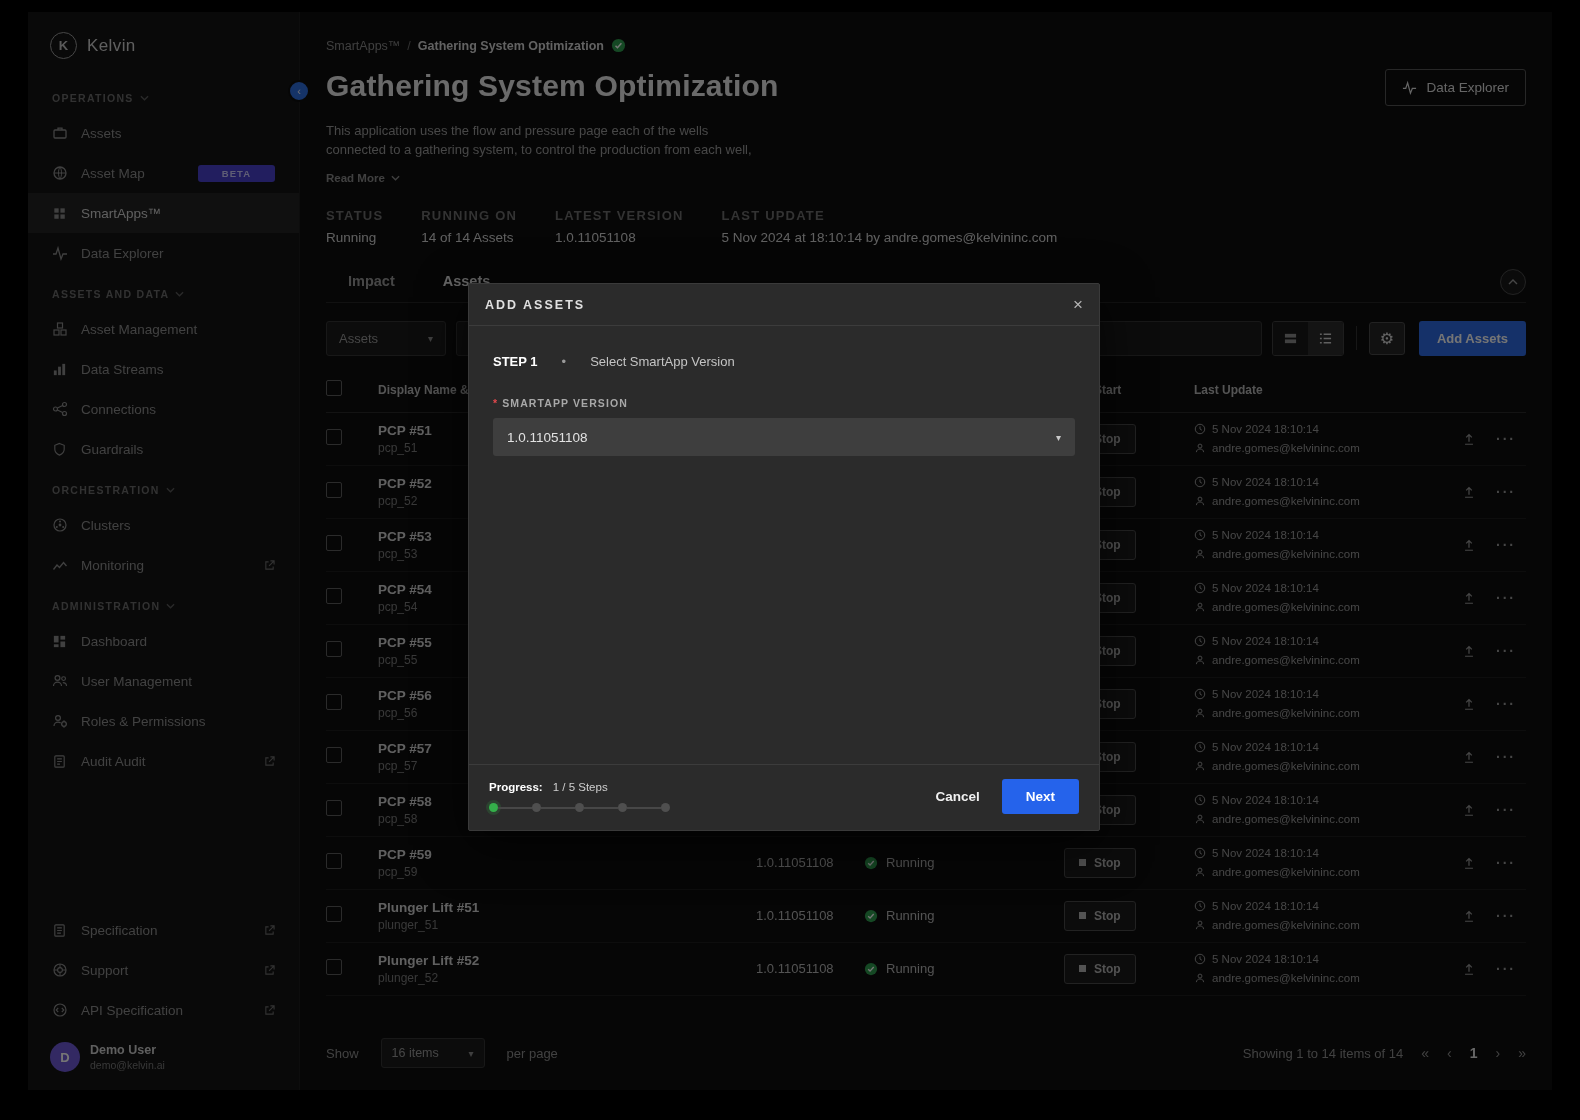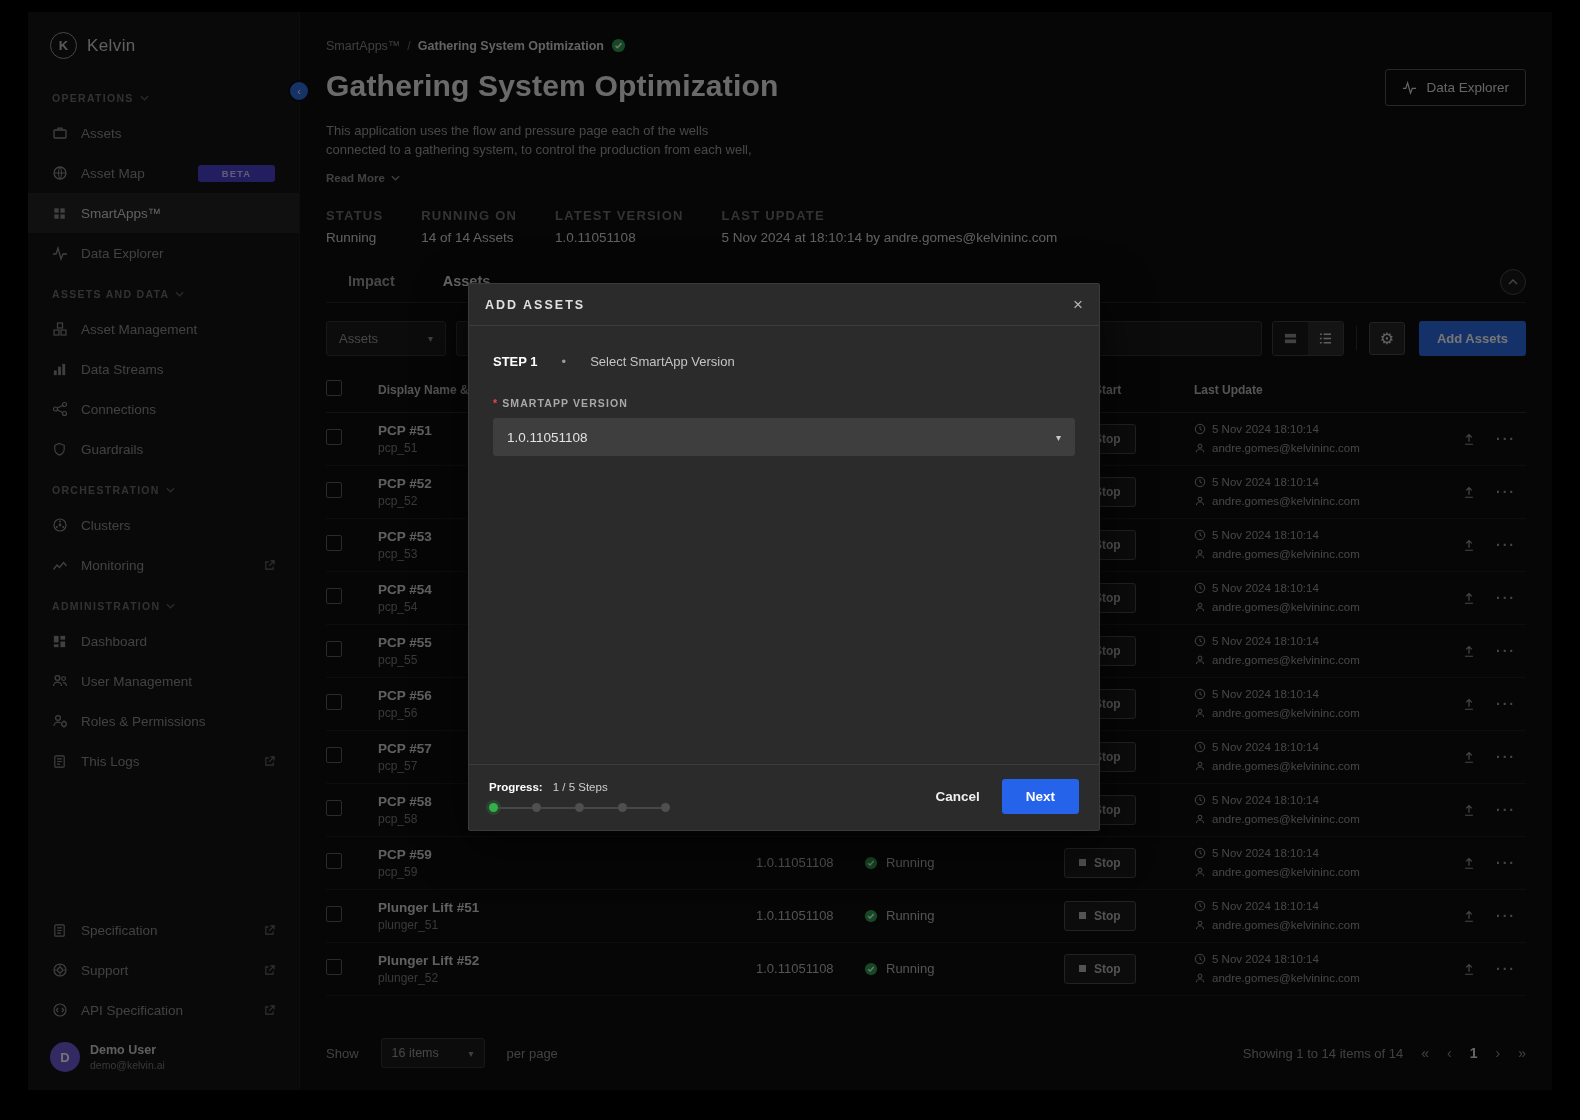--- a/index.html
+++ b/index.html
@@ -287,21 +287,21 @@
           </span>
         <span>Roles &amp; Permissions</span>
       </div>
       <div class="nav-item">
         <span class="nicon">
             <svg width="15" height="15" viewBox="0 0 16 16">
               <rect x="3" y="2" width="10" height="12" rx="1" fill="none" stroke="currentColor" stroke-width="1.2"></rect>
               <path d="M5.5 5.2h5M5.5 8h5M5.5 10.8h3" stroke="currentColor" stroke-width="1.1"></path>
             </svg>
           </span>
-        <span>This Logs</span>
+        <span>Audit Audit</span>
         <span class="ext">
             <svg width="11" height="11" viewBox="0 0 12 12">
               <path d="M5 2H2v8h8V7M7 1h4v4M11 1L5.5 6.5" fill="none" stroke="currentColor" stroke-width="1.2"></path>
             </svg>
           </span>
       </div>
     </nav>
 
     <div class="side-footer">
       <div class="nav-item">

